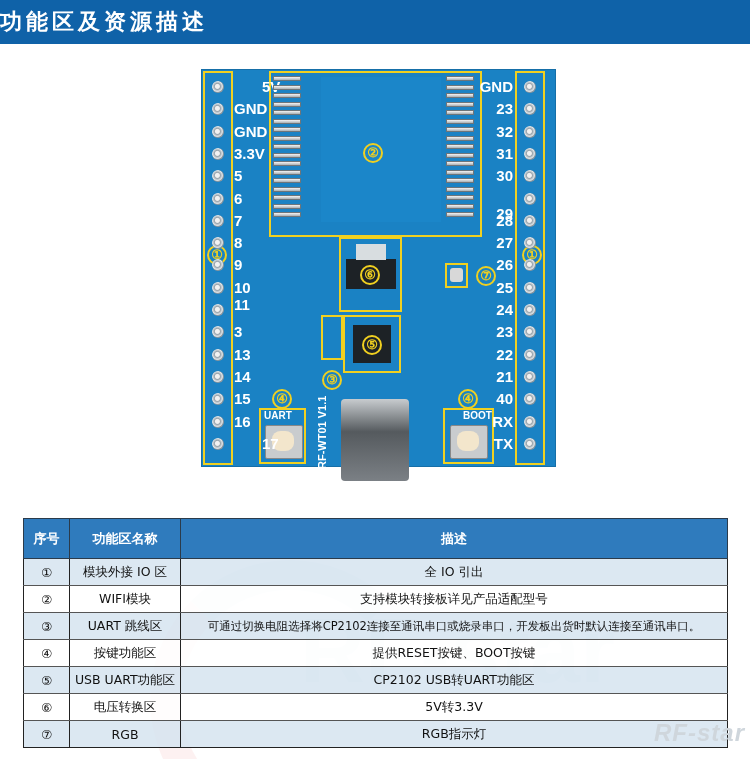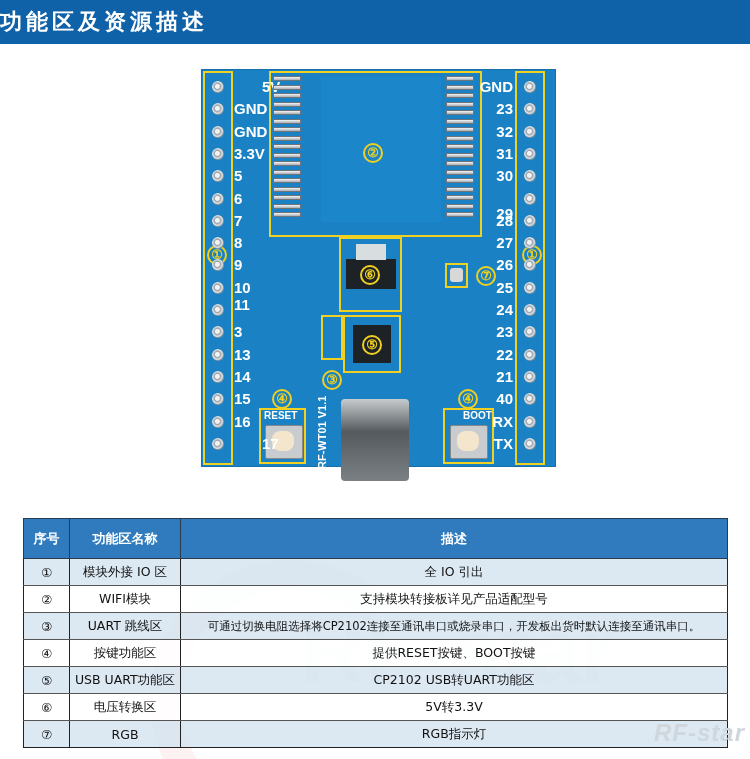--- a/index.html
+++ b/index.html
@@ -59,21 +59,21 @@
 
   <div class="hl" style="left:142px;top:246px;width:58px;height:58px;"></div>
   <div class="chip" style="left:152px;top:256px;width:38px;height:38px;"></div>
 
   <div class="hl" style="left:120px;top:246px;width:22px;height:45px;"></div>
 
   <div class="hl" style="left:244px;top:194px;width:23px;height:25px;"></div>
   <div style="position:absolute;left:249px;top:199px;width:13px;height:14px;background:#d8d8d8;border-radius:3px;"></div>
 
   <div class="hl" style="left:58px;top:339px;width:47px;height:56px;"></div>
-  <div class="silk" style="left:63px;top:341px;">RESET</div>
+  <div class="silk" style="left:63px;top:341px;">UART</div>
   <div class="btn-body" style="left:64px;top:356px;width:36px;height:32px;"></div>
   <div class="btn-cap" style="left:71px;top:362px;width:22px;height:20px;"></div>
 
   <div class="hl" style="left:242px;top:339px;width:51px;height:56px;"></div>
   <div class="silk" style="left:255px;top:341px;padding-left:7px;">BOOT</div>
   <div class="btn-body" style="left:249px;top:356px;width:36px;height:32px;"></div>
   <div class="btn-cap" style="left:256px;top:362px;width:22px;height:20px;"></div>
 
   <div style="position:absolute;left:140px;top:330px;width:68px;height:82px;background:linear-gradient(#c8cccf,#555a5e 40%,#7b8085);border-radius:4px;"></div>
   <div class="silk" style="left:83px;top:345px;transform:rotate(-90deg);transform-origin:left top;top:400px;left:115px;font-size:11px;">RF-WT01  V1.1</div>

